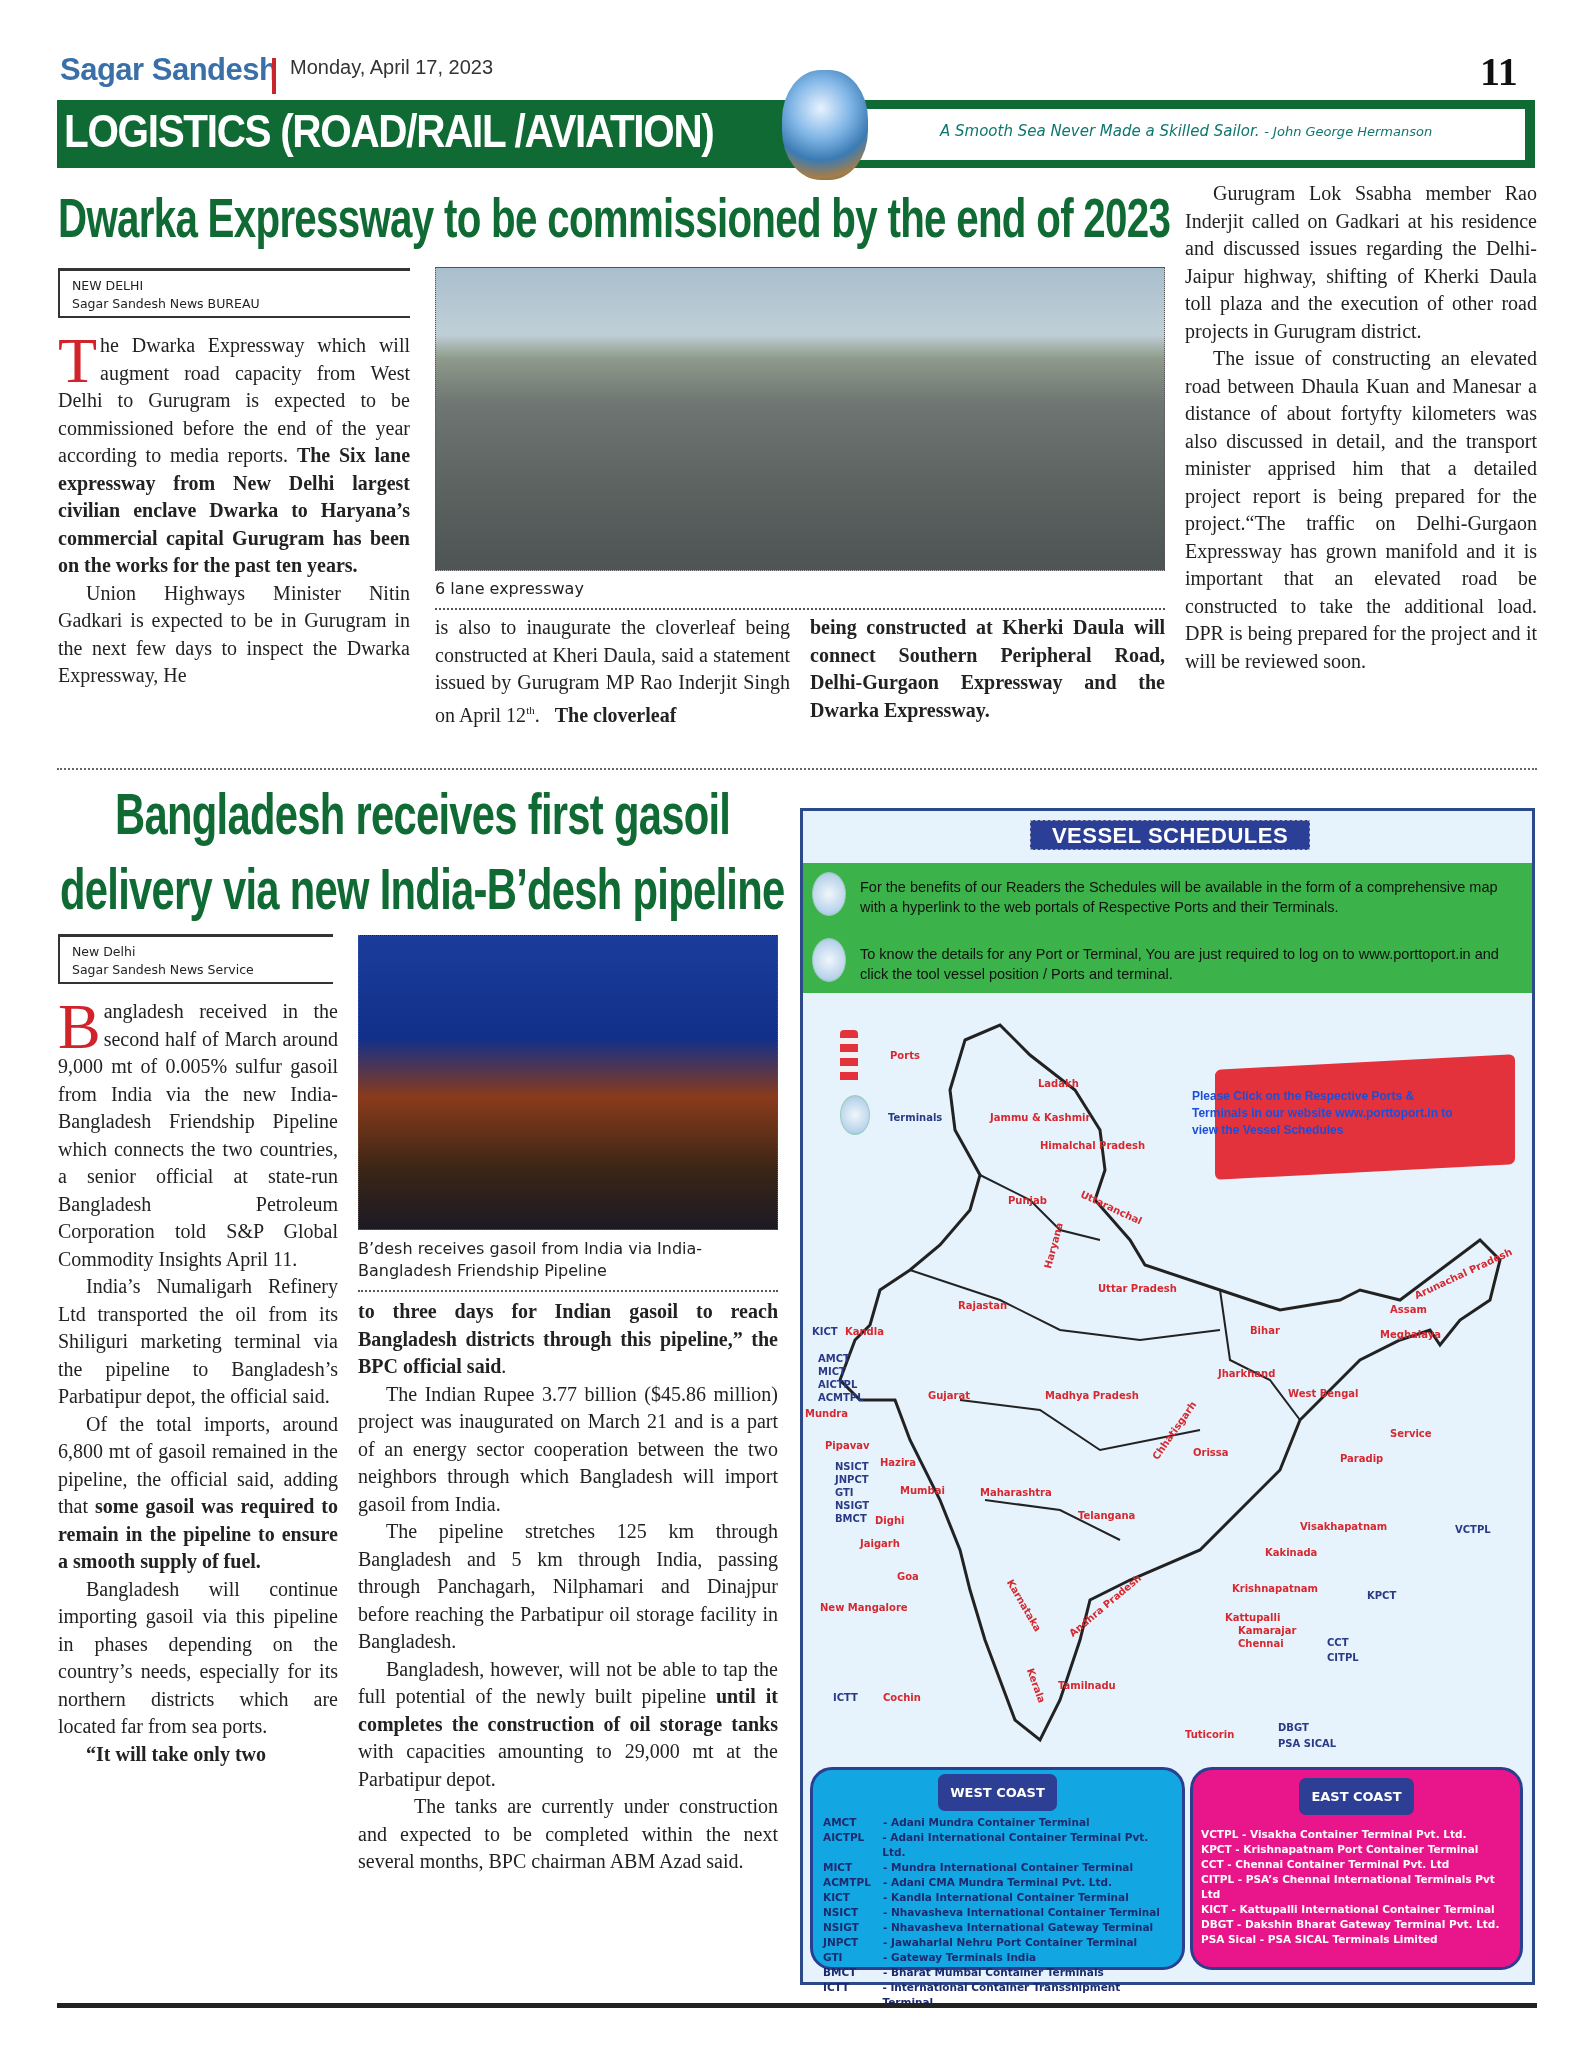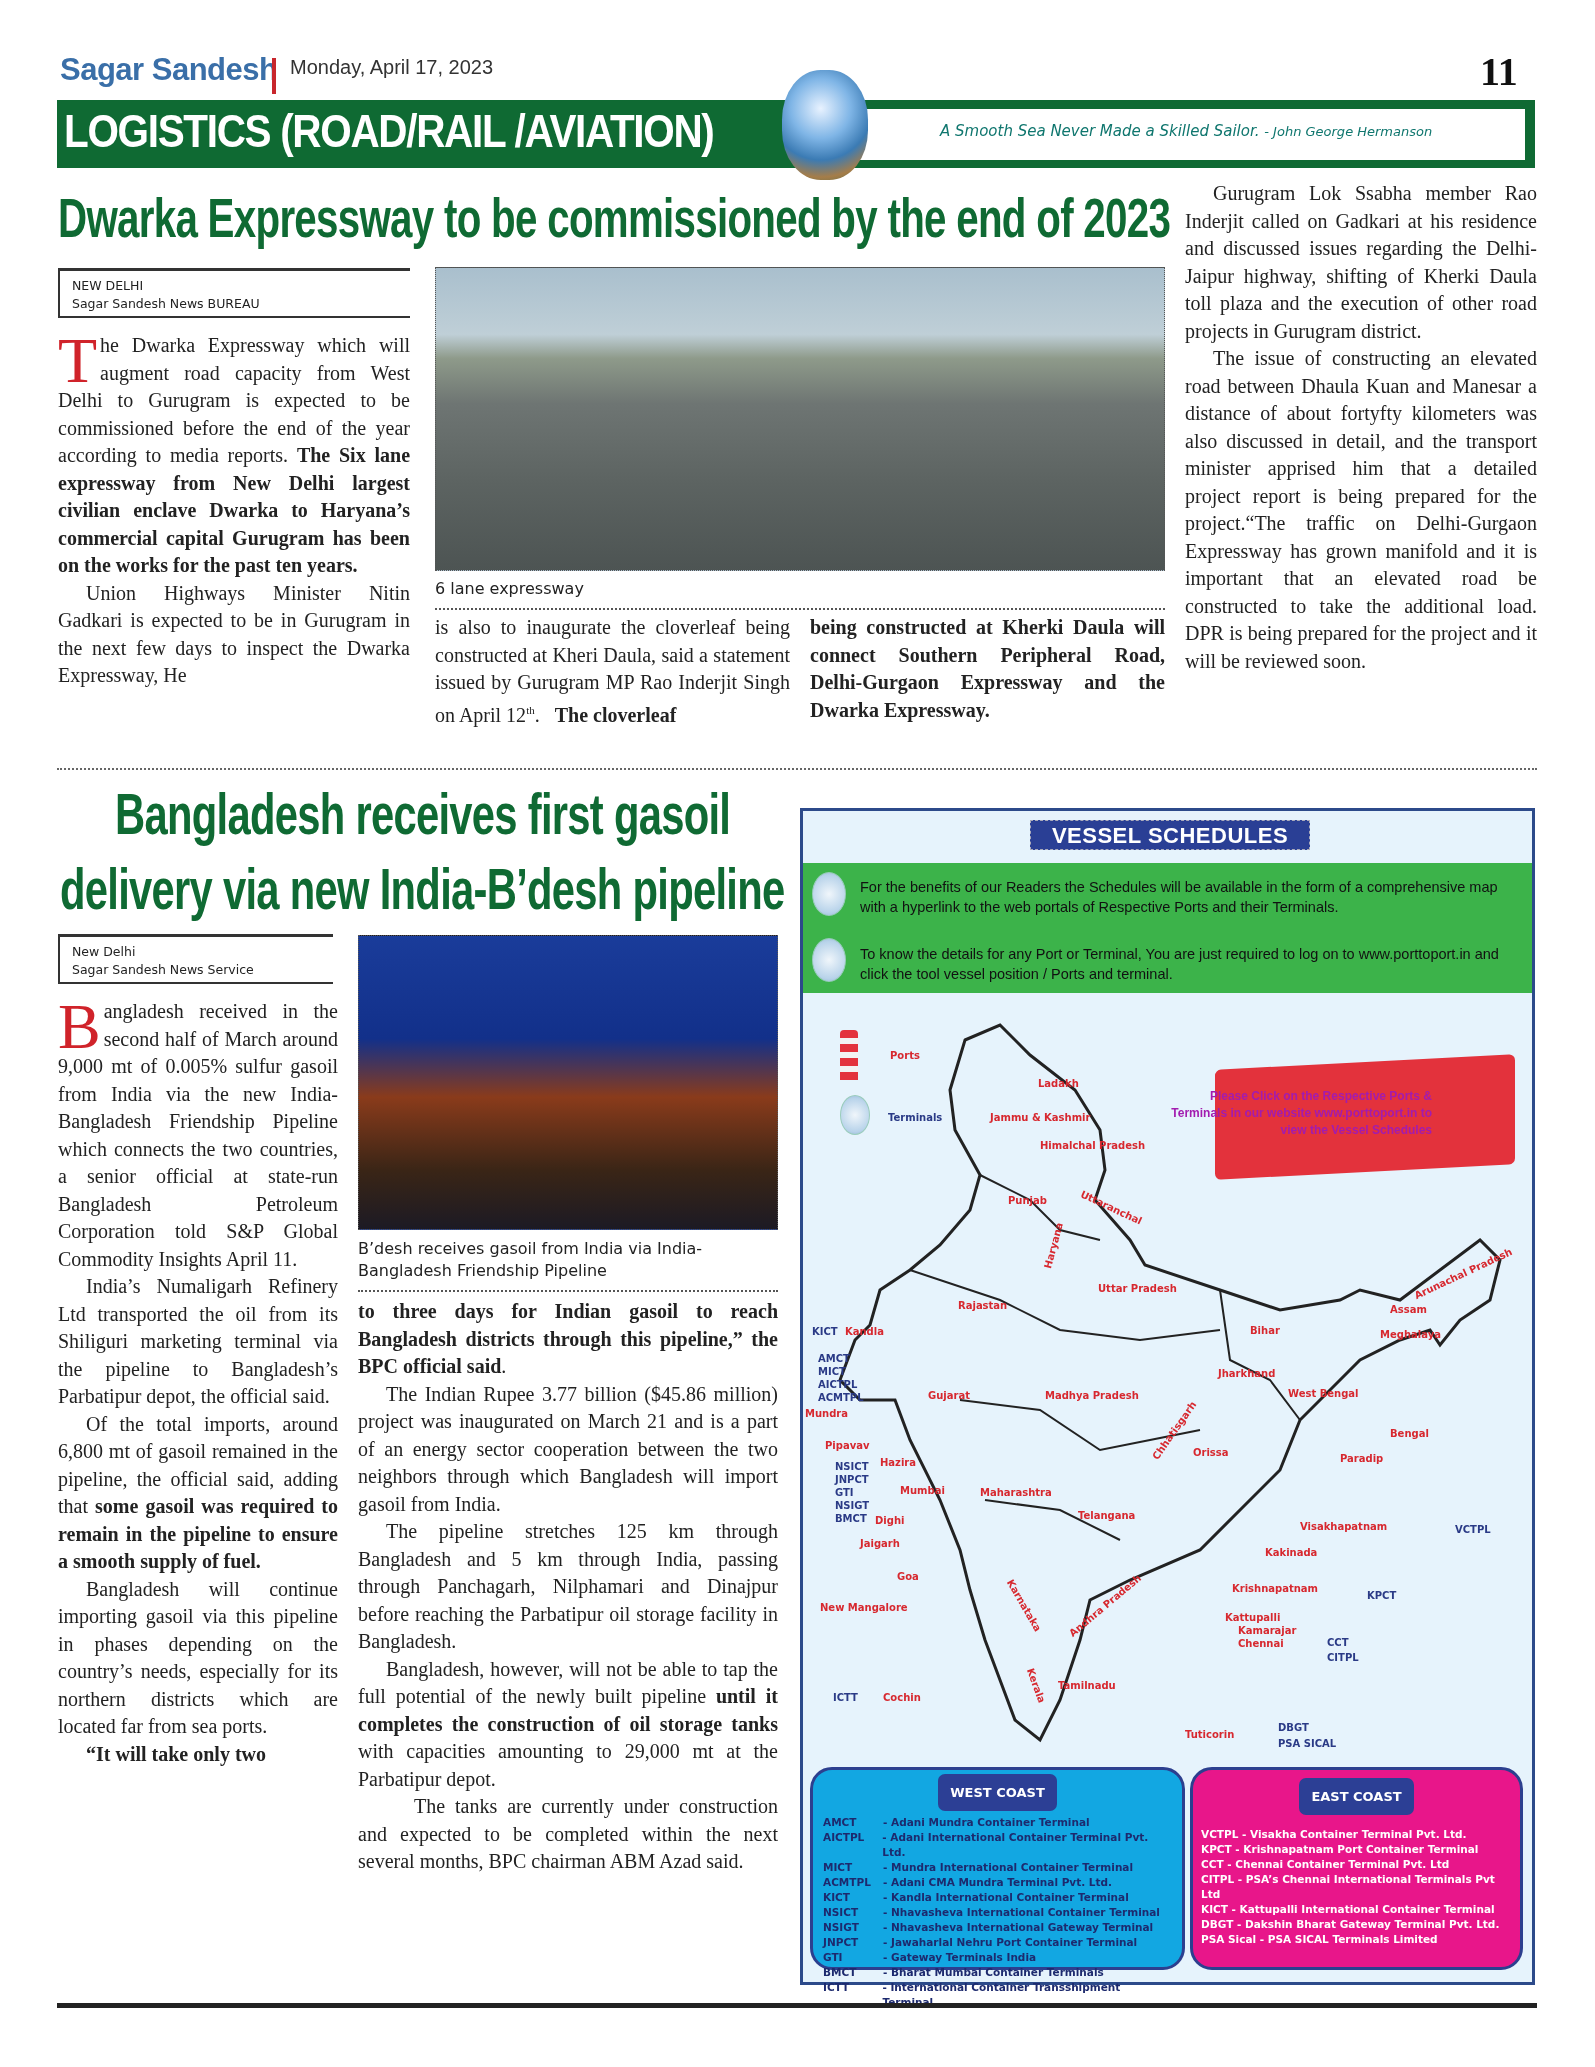--- a/index.html
+++ b/index.html
@@ -31,21 +31,21 @@
 .caption{font-family:"DejaVu Sans",sans-serif;font-size:16px;color:#222;line-height:22px}
 .dotrule{border-top:2px dotted #555;height:0}
 .vessel-box{left:800px;top:808px;width:735px;height:1177px;border:3px solid #2c4a8a;background:#e6f3fc}
 .vs-title{left:1030px;top:820px;width:280px;height:30px;background:#2a3f95;border:1px dashed #aab;color:#fff;font-family:"Liberation Sans",sans-serif;font-weight:bold;font-size:22px;text-align:center;line-height:30px;letter-spacing:0.5px}
 .vs-green{left:803px;top:863px;width:729px;height:130px;background:#3cb34a}
 .vs-note{font-family:"Liberation Sans",sans-serif;font-size:14.5px;color:#111;line-height:20px}
 .vs-icon{width:34px;height:44px;border-radius:50%;background:radial-gradient(circle,#f0f6fb 0%,#b8d3ea 70%,#8fb1cf 100%);border:1px solid #9cb}
 .map-label{font-family:"DejaVu Sans",sans-serif;font-weight:bold;font-size:10px;color:#d7282f;white-space:nowrap}
 .map-term{font-family:"DejaVu Sans",sans-serif;font-weight:bold;font-size:10px;color:#2a3a86;white-space:nowrap}
 .banner{left:1215px;top:1062px;width:300px;height:110px;background:#e3323c;border-radius:6px;transform:skewY(-3deg)}
-.banner-text{left:1162px;top:1088px;width:270px;text-align:right;font-family:"Liberation Sans",sans-serif;font-weight:bold;font-size:12px;color:#a21caf;line-height:17px}
+.banner-text{left:1192px;top:1088px;width:270px;text-align:left;font-family:"Liberation Sans",sans-serif;font-weight:bold;font-size:12px;color:#1d4ed8;line-height:17px}
 .coast-box{border-radius:22px;border:3px solid #2c3f8f}
 .west{left:810px;top:1767px;width:375px;height:203px;background:#12a7e2}
 .east{left:1190px;top:1767px;width:333px;height:203px;background:#e8168a}
 .coast-tag{background:#2c3f95;color:#fff;font-family:"DejaVu Sans",sans-serif;font-weight:bold;font-size:13px;border-radius:7px;padding:11px 12px;text-align:center}
 .coast-list{font-family:"DejaVu Sans",sans-serif;font-weight:bold;font-size:10.5px;line-height:15px}
 .west .coast-list{color:#1d2a6e}
 .east .coast-list{color:#fff}
 .west .row{display:flex}
 .west .abbr{width:60px}
 .bottom-rule{left:57px;top:2003px;width:1480px;height:5px;background:#222}
@@ -181,21 +181,21 @@
 <div class="abs map-label" style="left:820px;top:1602px">New Mangalore</div>
 <div class="abs map-label" style="left:883px;top:1692px">Cochin</div>
 <div class="abs map-label" style="left:1185px;top:1729px">Tuticorin</div>
 <div class="abs map-label" style="left:1238px;top:1638px">Chennai</div>
 <div class="abs map-label" style="left:1238px;top:1625px">Kamarajar</div>
 <div class="abs map-label" style="left:1225px;top:1612px">Kattupalli</div>
 <div class="abs map-label" style="left:1232px;top:1583px">Krishnapatnam</div>
 <div class="abs map-label" style="left:1265px;top:1547px">Kakinada</div>
 <div class="abs map-label" style="left:1300px;top:1521px">Visakhapatnam</div>
 <div class="abs map-label" style="left:1340px;top:1453px">Paradip</div>
-<div class="abs map-label" style="left:1390px;top:1428px">Bengal</div>
+<div class="abs map-label" style="left:1390px;top:1428px">Service</div>
 
 <div class="abs map-term" style="left:812px;top:1326px">KICT</div>
 <div class="abs map-term" style="left:818px;top:1352px;line-height:13px">
   <div>AMCT</div>
   <div>MICT</div>
   <div>AICTPL</div>
   <div>ACMTPL</div>
 </div>
 <div class="abs map-term" style="left:835px;top:1460px;line-height:13px">
   <div>NSICT</div>

